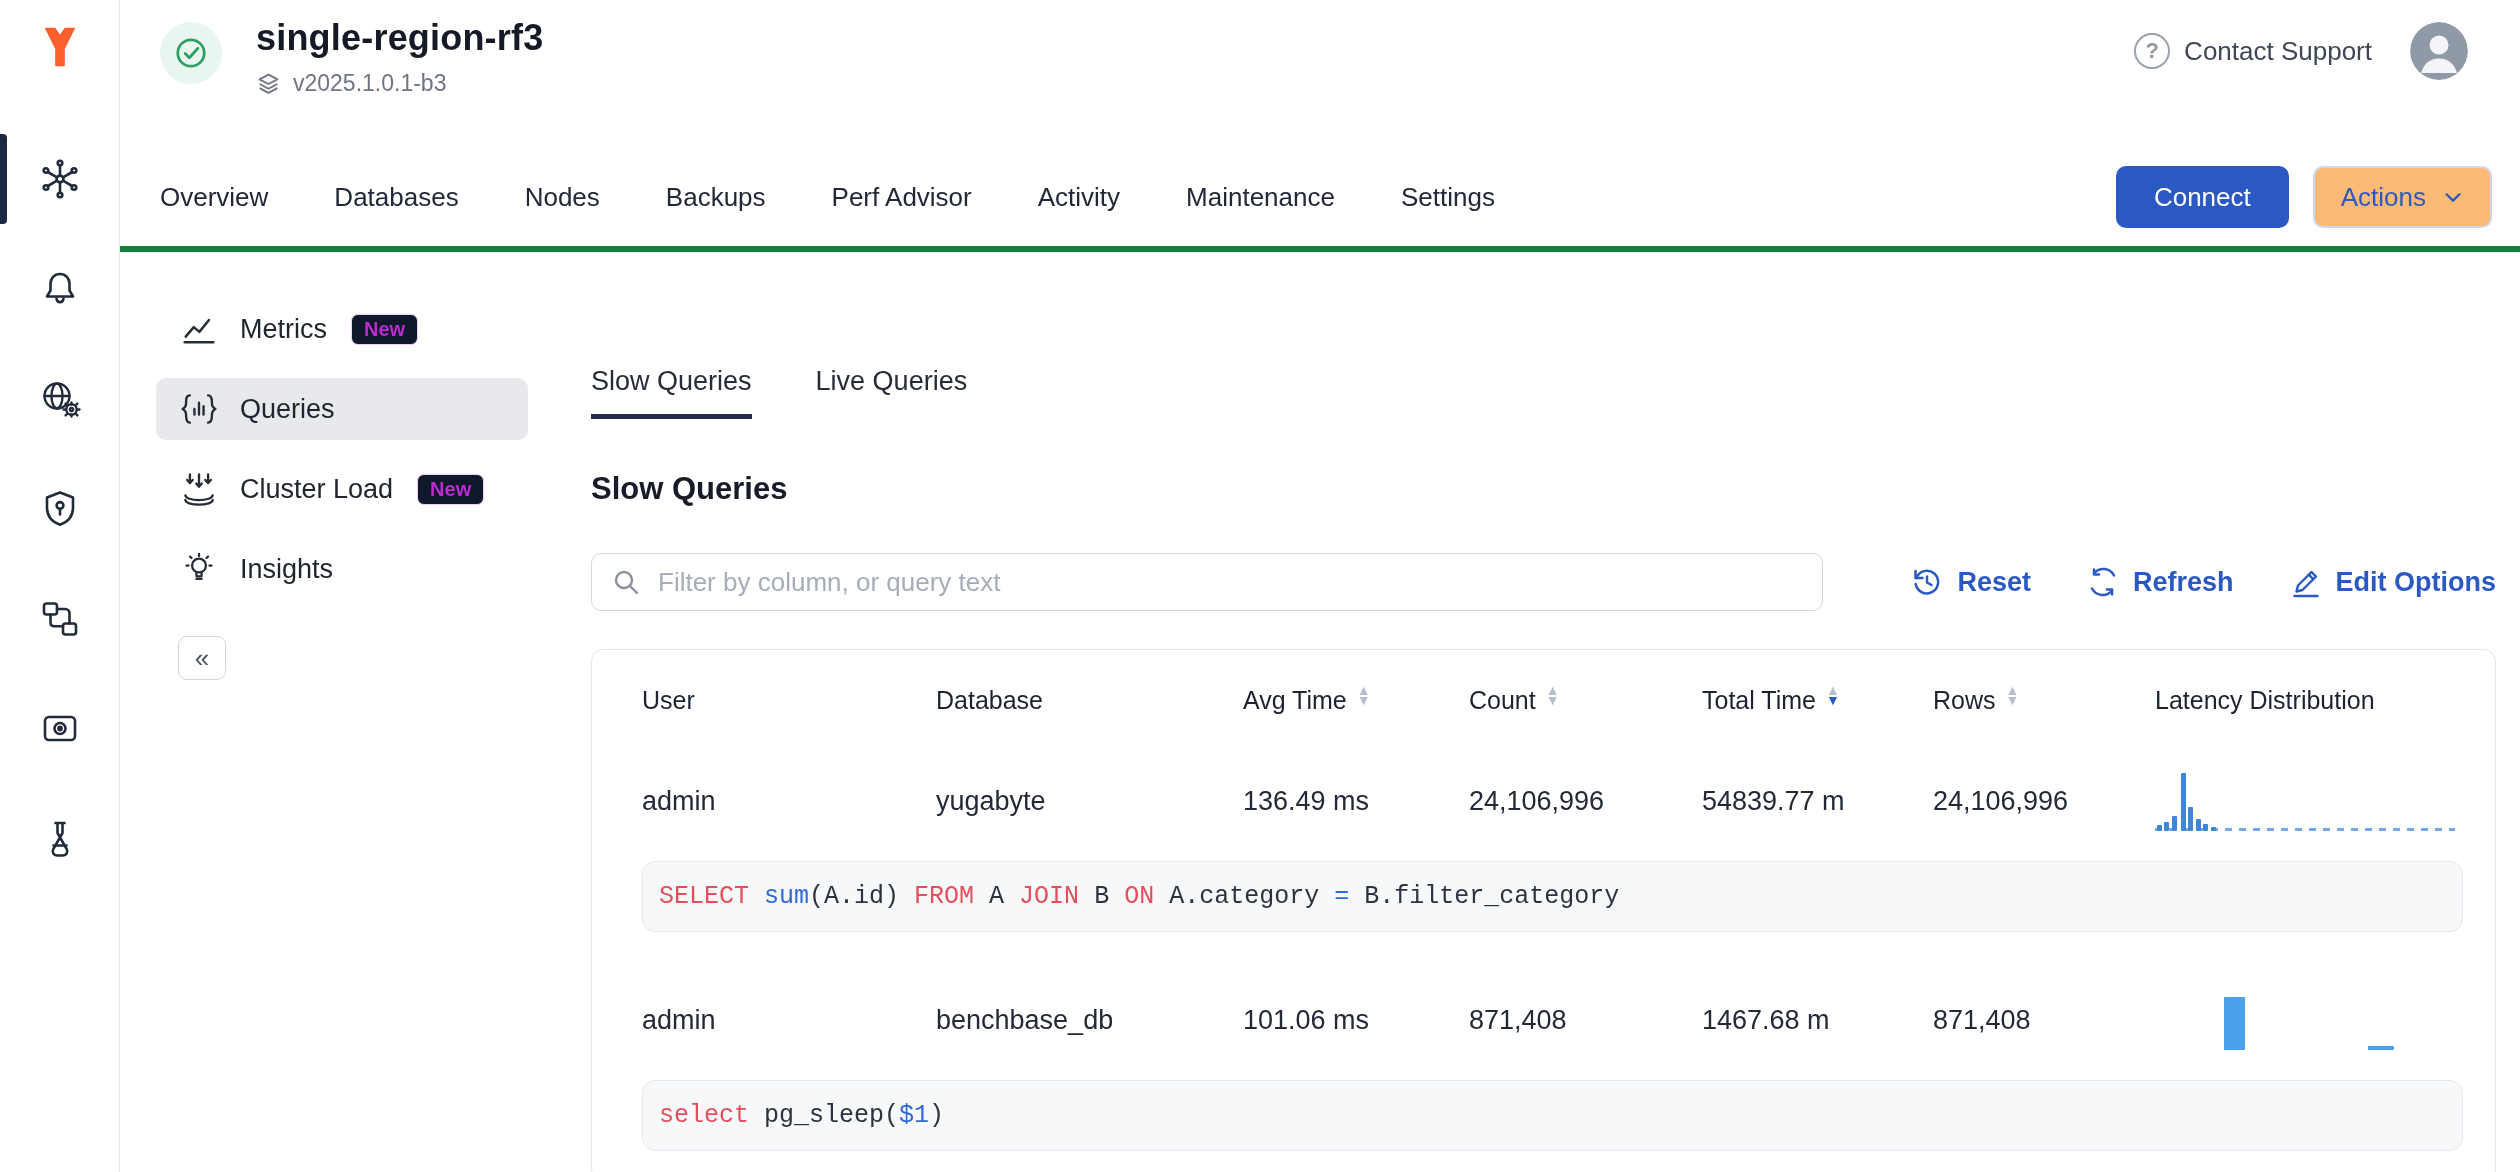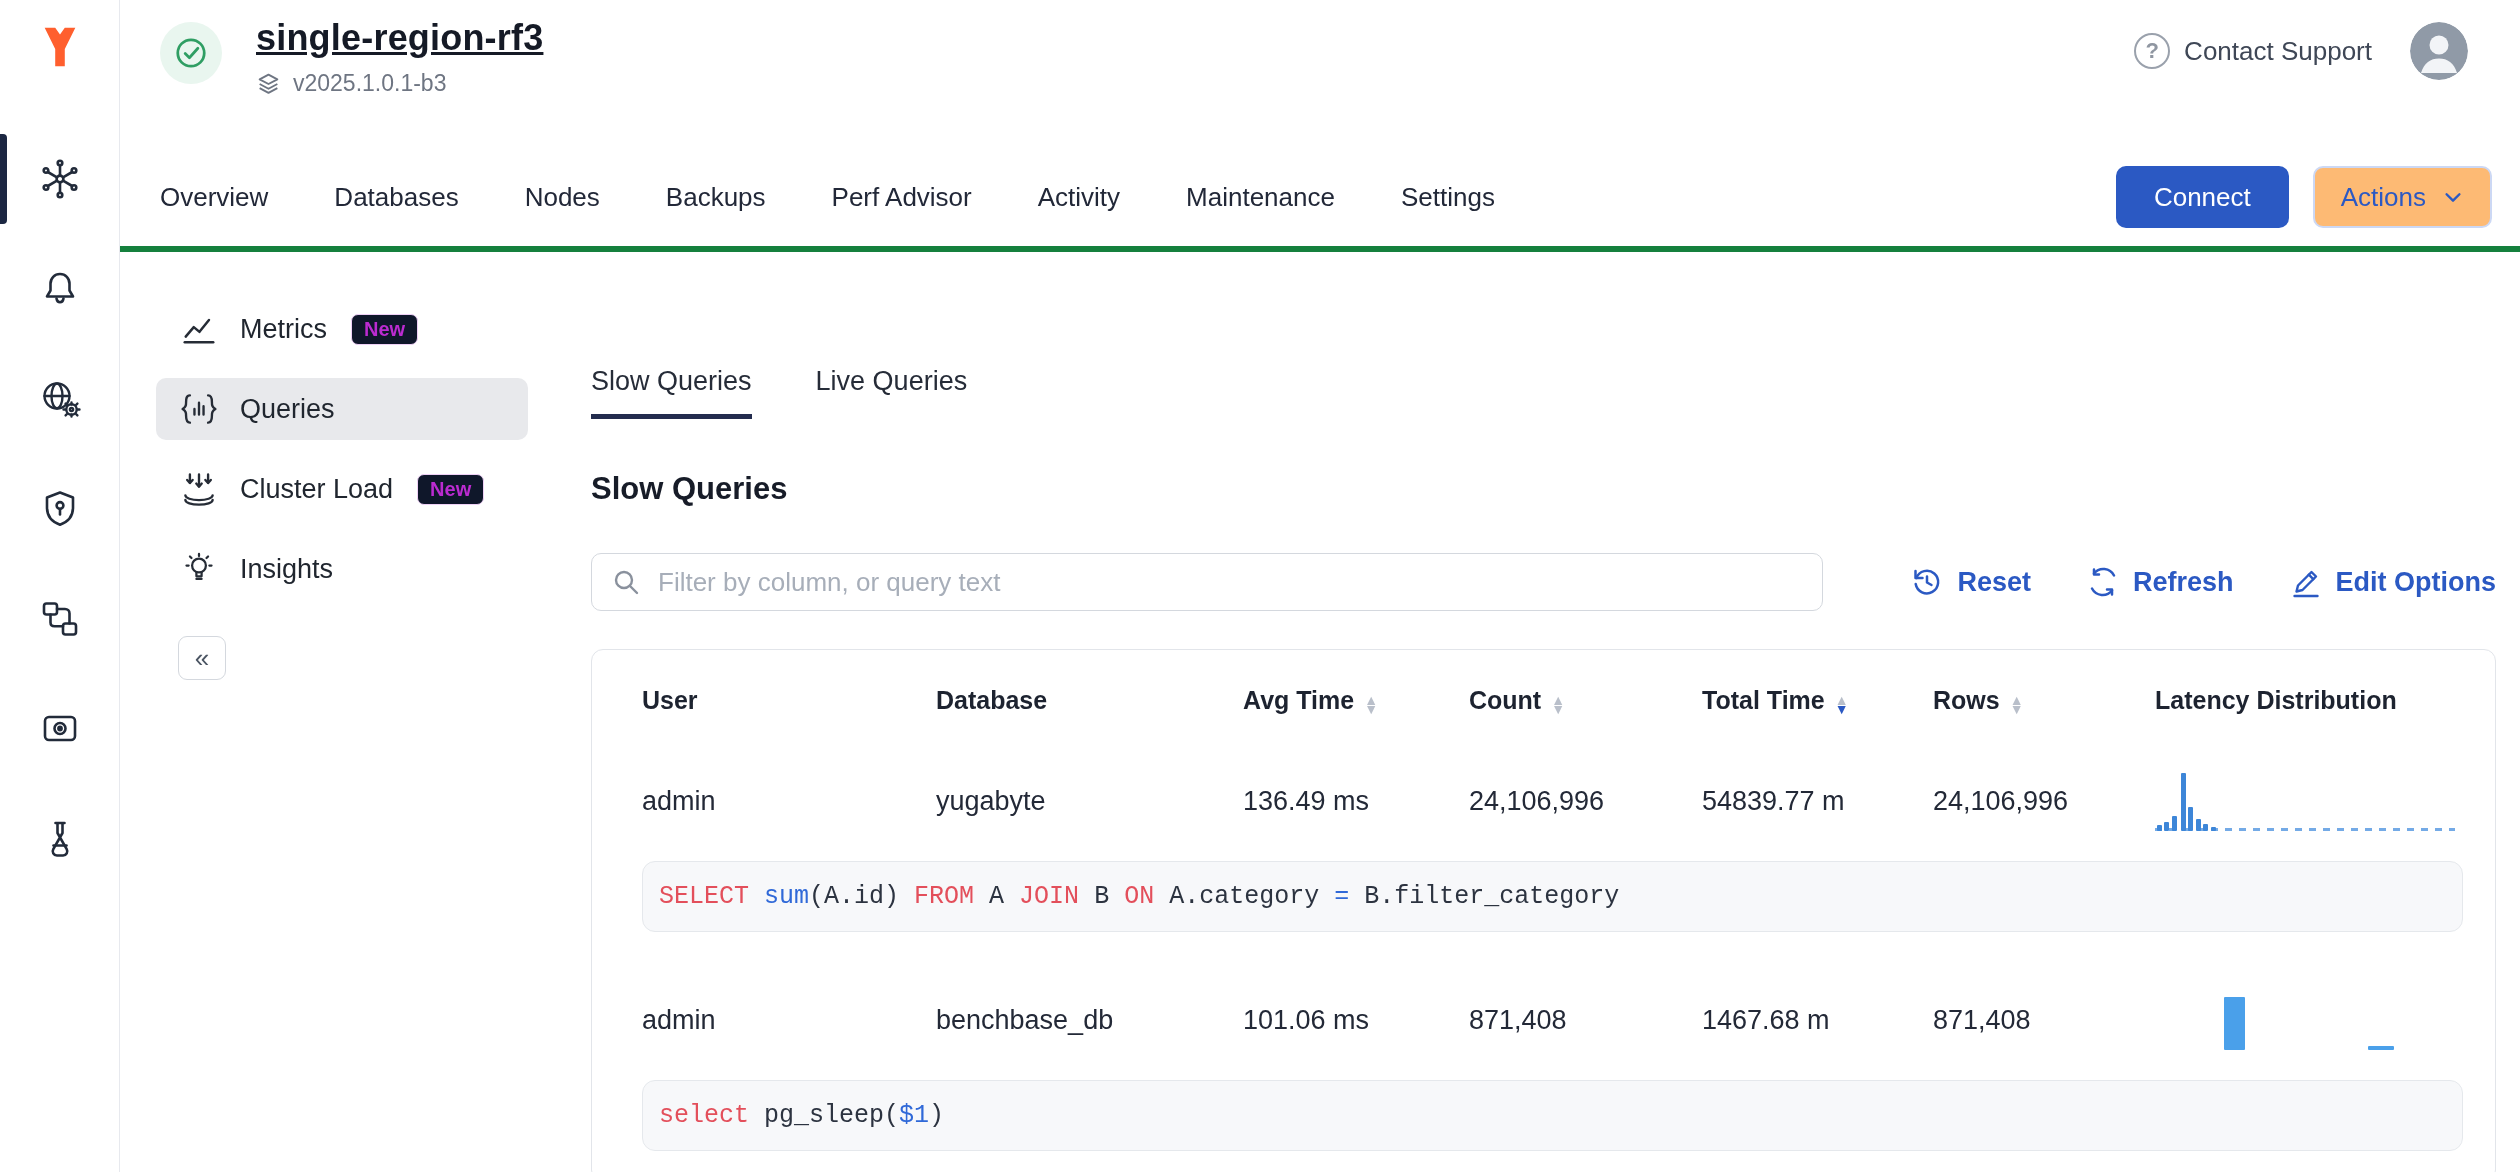--- a/index.html
+++ b/index.html
@@ -12,21 +12,21 @@
   .rail-logo { margin:24px 0 50px; cursor:pointer; }
   .rail-item { width:100%; display:flex; justify-content:center; padding:33px 0; position:relative; cursor:pointer; }
   .rail-item.active::before { content:""; position:absolute; left:0; top:10px; bottom:10px; width:7px; background:#1c2742; border-radius:0 4px 4px 0; }
   .rail-item svg { display:block; }
 
   
   .main-col { flex:1; display:flex; flex-direction:column; min-width:0; }
 
   .header { display:flex; align-items:flex-start; padding:16px 52px 0 40px; height:148px; flex:none; }
   .status-badge { width:62px; height:62px; border-radius:50%; background:#e9f6ef; display:flex; align-items:center; justify-content:center; margin:6px 34px 0 0; flex:none; }
-  .title { font-size:36px; font-weight:700; color:#151a26; letter-spacing:.2px; line-height:44px;text-decoration:underline; }
+  .title { font-size:36px; font-weight:700; color:#151a26; letter-spacing:.2px; line-height:44px; }
   .version { display:flex; align-items:center; gap:12px; color:#6e7582; font-size:23px; margin-top:10px; }
   .header-right { margin-left:auto; display:flex; align-items:center; gap:38px; margin-top:6px; }
   .contact { display:flex; align-items:center; gap:14px; font-size:26px; color:#3f4756; cursor:pointer; }
   .qmark { width:36px; height:36px; border:2px solid #9aa1ac; border-radius:50%; color:#8f96a1; font-size:22px; font-weight:700; display:flex; align-items:center; justify-content:center; }
   .avatar { width:58px; height:58px; border-radius:50%; overflow:hidden; cursor:pointer; flex:none; }
 
   
   .tabbar { display:flex; align-items:center; padding:0 28px 0 40px; border-bottom:6px solid #15803d; height:104px; flex:none; }
   .tab { font-size:26px; color:#222838; margin-right:66px; cursor:pointer; position:relative; height:100%; display:flex; align-items:center; }
   .tab.active { font-weight:500; }
@@ -56,21 +56,21 @@
   .search input { width:100%; height:58px; border:1.5px solid #d4d8de; border-radius:10px; padding:0 24px 0 66px; font-size:26px; color:#333a46; font-family:inherit; outline:none; }
   .search input::placeholder { color:#a7aeb9; }
   .search .mag { position:absolute; left:20px; top:14px; }
   .toolbar { margin-left:auto; display:flex; align-items:center; gap:56px; }
   .tool { display:flex; align-items:center; gap:14px; color:#2b59c3; font-size:27px; font-weight:600; cursor:pointer; white-space:nowrap;justify-content:flex-end; }
 
   
   .table { margin-top:38px; border:1.5px solid #e2e5ea; border-radius:12px; overflow:hidden; background:#fff; }
   .cols { display:grid; grid-template-columns:294px 307px 226px 233px 231px 222px minmax(0,1fr); align-items:center; padding-left:50px; padding-right:32px; }
   .t-head { padding-top:36px; padding-bottom:28px; }
-  .th { font-size:25px; font-weight:700; color:#1d2330; display:flex; align-items:flex-end; gap:10px; }
+  .th { font-size:25px; font-weight:400; color:#1d2330; display:flex; align-items:flex-start; gap:10px; }
   .sorter { display:flex; flex-direction:column; line-height:.68; font-size:14px; color:#b9bfca; }
   .sorter .down.active { color:#2b59c3; }
   .t-row { padding-top:28px; padding-bottom:24px; }
   .cell { font-size:27px; color:#232937; }
   .cell-spark { display:flex; align-items:flex-end; height:60px; }
   .spark { position:relative; height:58px; width:100%; max-width:300px; }
   .spark-dots { position:absolute; left:0; right:0; bottom:0; height:3px; background:repeating-linear-gradient(90deg,#74aae6 0 7px,transparent 7px 14px); }
   .spark-bar { position:absolute; bottom:0; border-radius:1px; }
   .query-box { margin:6px 32px 30px 50px; background:#f7f8fa; border:1.5px solid #e5e8ec; border-radius:13px; padding:20px 16px;
     font-family:Liberation Mono, monospace; font-size:25px; color:#2c3340; white-space:pre; overflow:hidden; }

